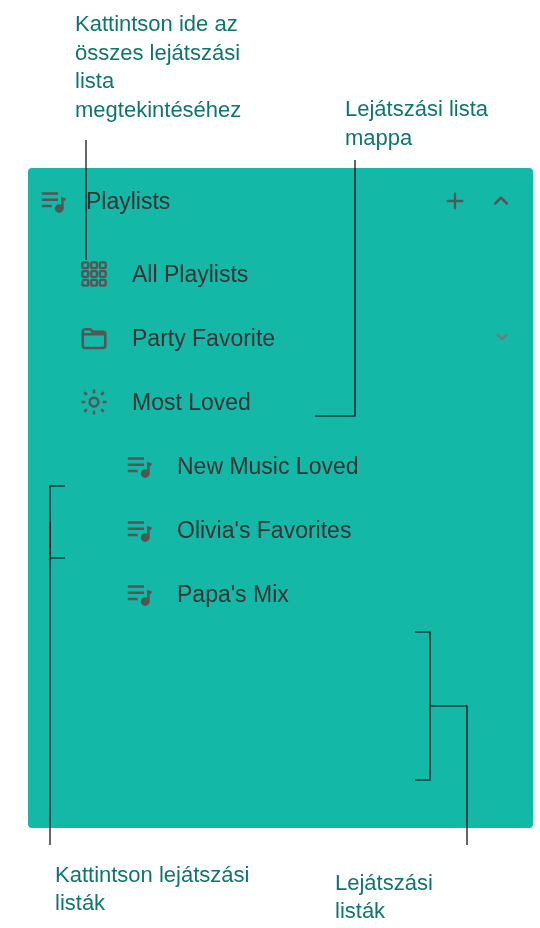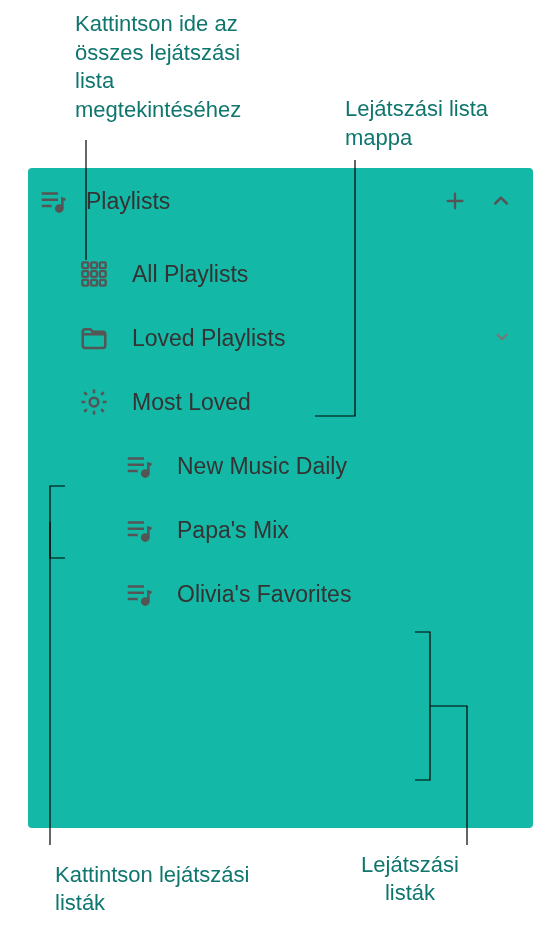--- a/index.html
+++ b/index.html
@@ -30,24 +30,24 @@
       right: 25px;
       width: 170px;
       text-align: left;
     }
     .callout-bottom-left {
       bottom: 10px;
       left: 55px;
       width: 220px;
     }
     .callout-bottom-right {
-      bottom: 20px;
+      bottom: 2px;
       right: 55px;
       width: 150px;
-      text-align: center;
+      text-align: left;
     }
     .sidebar {
       position: absolute;
       top: 168px;
       left: 28px;
       width: 505px;
       height: 660px;
       background: #14b8a6;
       border-radius: 4px;
     }
@@ -174,21 +174,21 @@
     </div>
 
 
     <div class="list-item">
       <span class="list-item-icon">
         <svg width="30" height="30" viewBox="0 0 24 24" fill="none" stroke="#555" stroke-width="2">
           <path d="M3 7 a2 2 0 0 1 2-2 h4 l2 2 h8 a2 2 0 0 1 2 2 v9 a2 2 0 0 1-2 2 H5 a2 2 0 0 1-2-2 Z"></path>
           <line x1="3" y1="9" x2="21" y2="9"></line>
         </svg>
       </span>
-      <span class="list-item-label">Loved Playlists</span>
+      <span class="list-item-label">Party Favorite</span>
       <span class="list-item-chevron">
         <svg width="18" height="18" viewBox="0 0 24 24" fill="none" stroke="#777" stroke-width="3" stroke-linecap="round" stroke-linejoin="round">
           <polyline points="6 9 12 15 18 9"></polyline>
         </svg>
       </span>
     </div>
 
     <div class="list-item">
       <span class="list-item-icon">
         <svg width="30" height="30" viewBox="0 0 24 24" fill="none" stroke="#555" stroke-width="2">
@@ -204,48 +204,48 @@
       <div class="list-item">
         <span class="list-item-icon">
           <svg width="30" height="30" viewBox="0 0 24 24" fill="none" stroke="#555" stroke-width="2">
             <line x1="3" y1="6" x2="16" y2="6"></line>
             <line x1="3" y1="11" x2="16" y2="11"></line>
             <line x1="3" y1="16" x2="11" y2="16"></line>
             <circle cx="17" cy="18" r="2.5" fill="#555"></circle>
             <path d="M19.5 18 V10 L22 11" fill="none"></path>
           </svg>
         </span>
-        <span class="list-item-label">New Music Daily</span>
+        <span class="list-item-label">New Music Loved</span>
+      </div>
+
+      <div class="list-item">
+        <span class="list-item-icon">
+          <svg width="30" height="30" viewBox="0 0 24 24" fill="none" stroke="#555" stroke-width="2">
+            <line x1="3" y1="6" x2="16" y2="6"></line>
+            <line x1="3" y1="11" x2="16" y2="11"></line>
+            <line x1="3" y1="16" x2="11" y2="16"></line>
+            <circle cx="17" cy="18" r="2.5" fill="#555"></circle>
+            <path d="M19.5 18 V10 L22 11" fill="none"></path>
+          </svg>
+        </span>
+        <span class="list-item-label">Olivia's Favorites</span>
       </div>
 
       <div class="list-item">
         <span class="list-item-icon">
           <svg width="30" height="30" viewBox="0 0 24 24" fill="none" stroke="#555" stroke-width="2">
             <line x1="3" y1="6" x2="16" y2="6"></line>
             <line x1="3" y1="11" x2="16" y2="11"></line>
             <line x1="3" y1="16" x2="11" y2="16"></line>
             <circle cx="17" cy="18" r="2.5" fill="#555"></circle>
             <path d="M19.5 18 V10 L22 11" fill="none"></path>
           </svg>
         </span>
         <span class="list-item-label">Papa's Mix</span>
       </div>
-
-      <div class="list-item">
-        <span class="list-item-icon">
-          <svg width="30" height="30" viewBox="0 0 24 24" fill="none" stroke="#555" stroke-width="2">
-            <line x1="3" y1="6" x2="16" y2="6"></line>
-            <line x1="3" y1="11" x2="16" y2="11"></line>
-            <line x1="3" y1="16" x2="11" y2="16"></line>
-            <circle cx="17" cy="18" r="2.5" fill="#555"></circle>
-            <path d="M19.5 18 V10 L22 11" fill="none"></path>
-          </svg>
-        </span>
-        <span class="list-item-label">Olivia's Favorites</span>
-      </div>
     </div>
   </div>
 </div>
 
 <svg style="position:absolute;top:0;left:0;width:540px;height:928px;pointer-events:none">
 
   <line x1="86" y1="140" x2="86" y2="260" stroke="#000" stroke-width="1.2"></line>
 
   <path d="M 355 160 L 355 416 L 315 416" stroke="#000" stroke-width="1.2" fill="none"></path>
 

